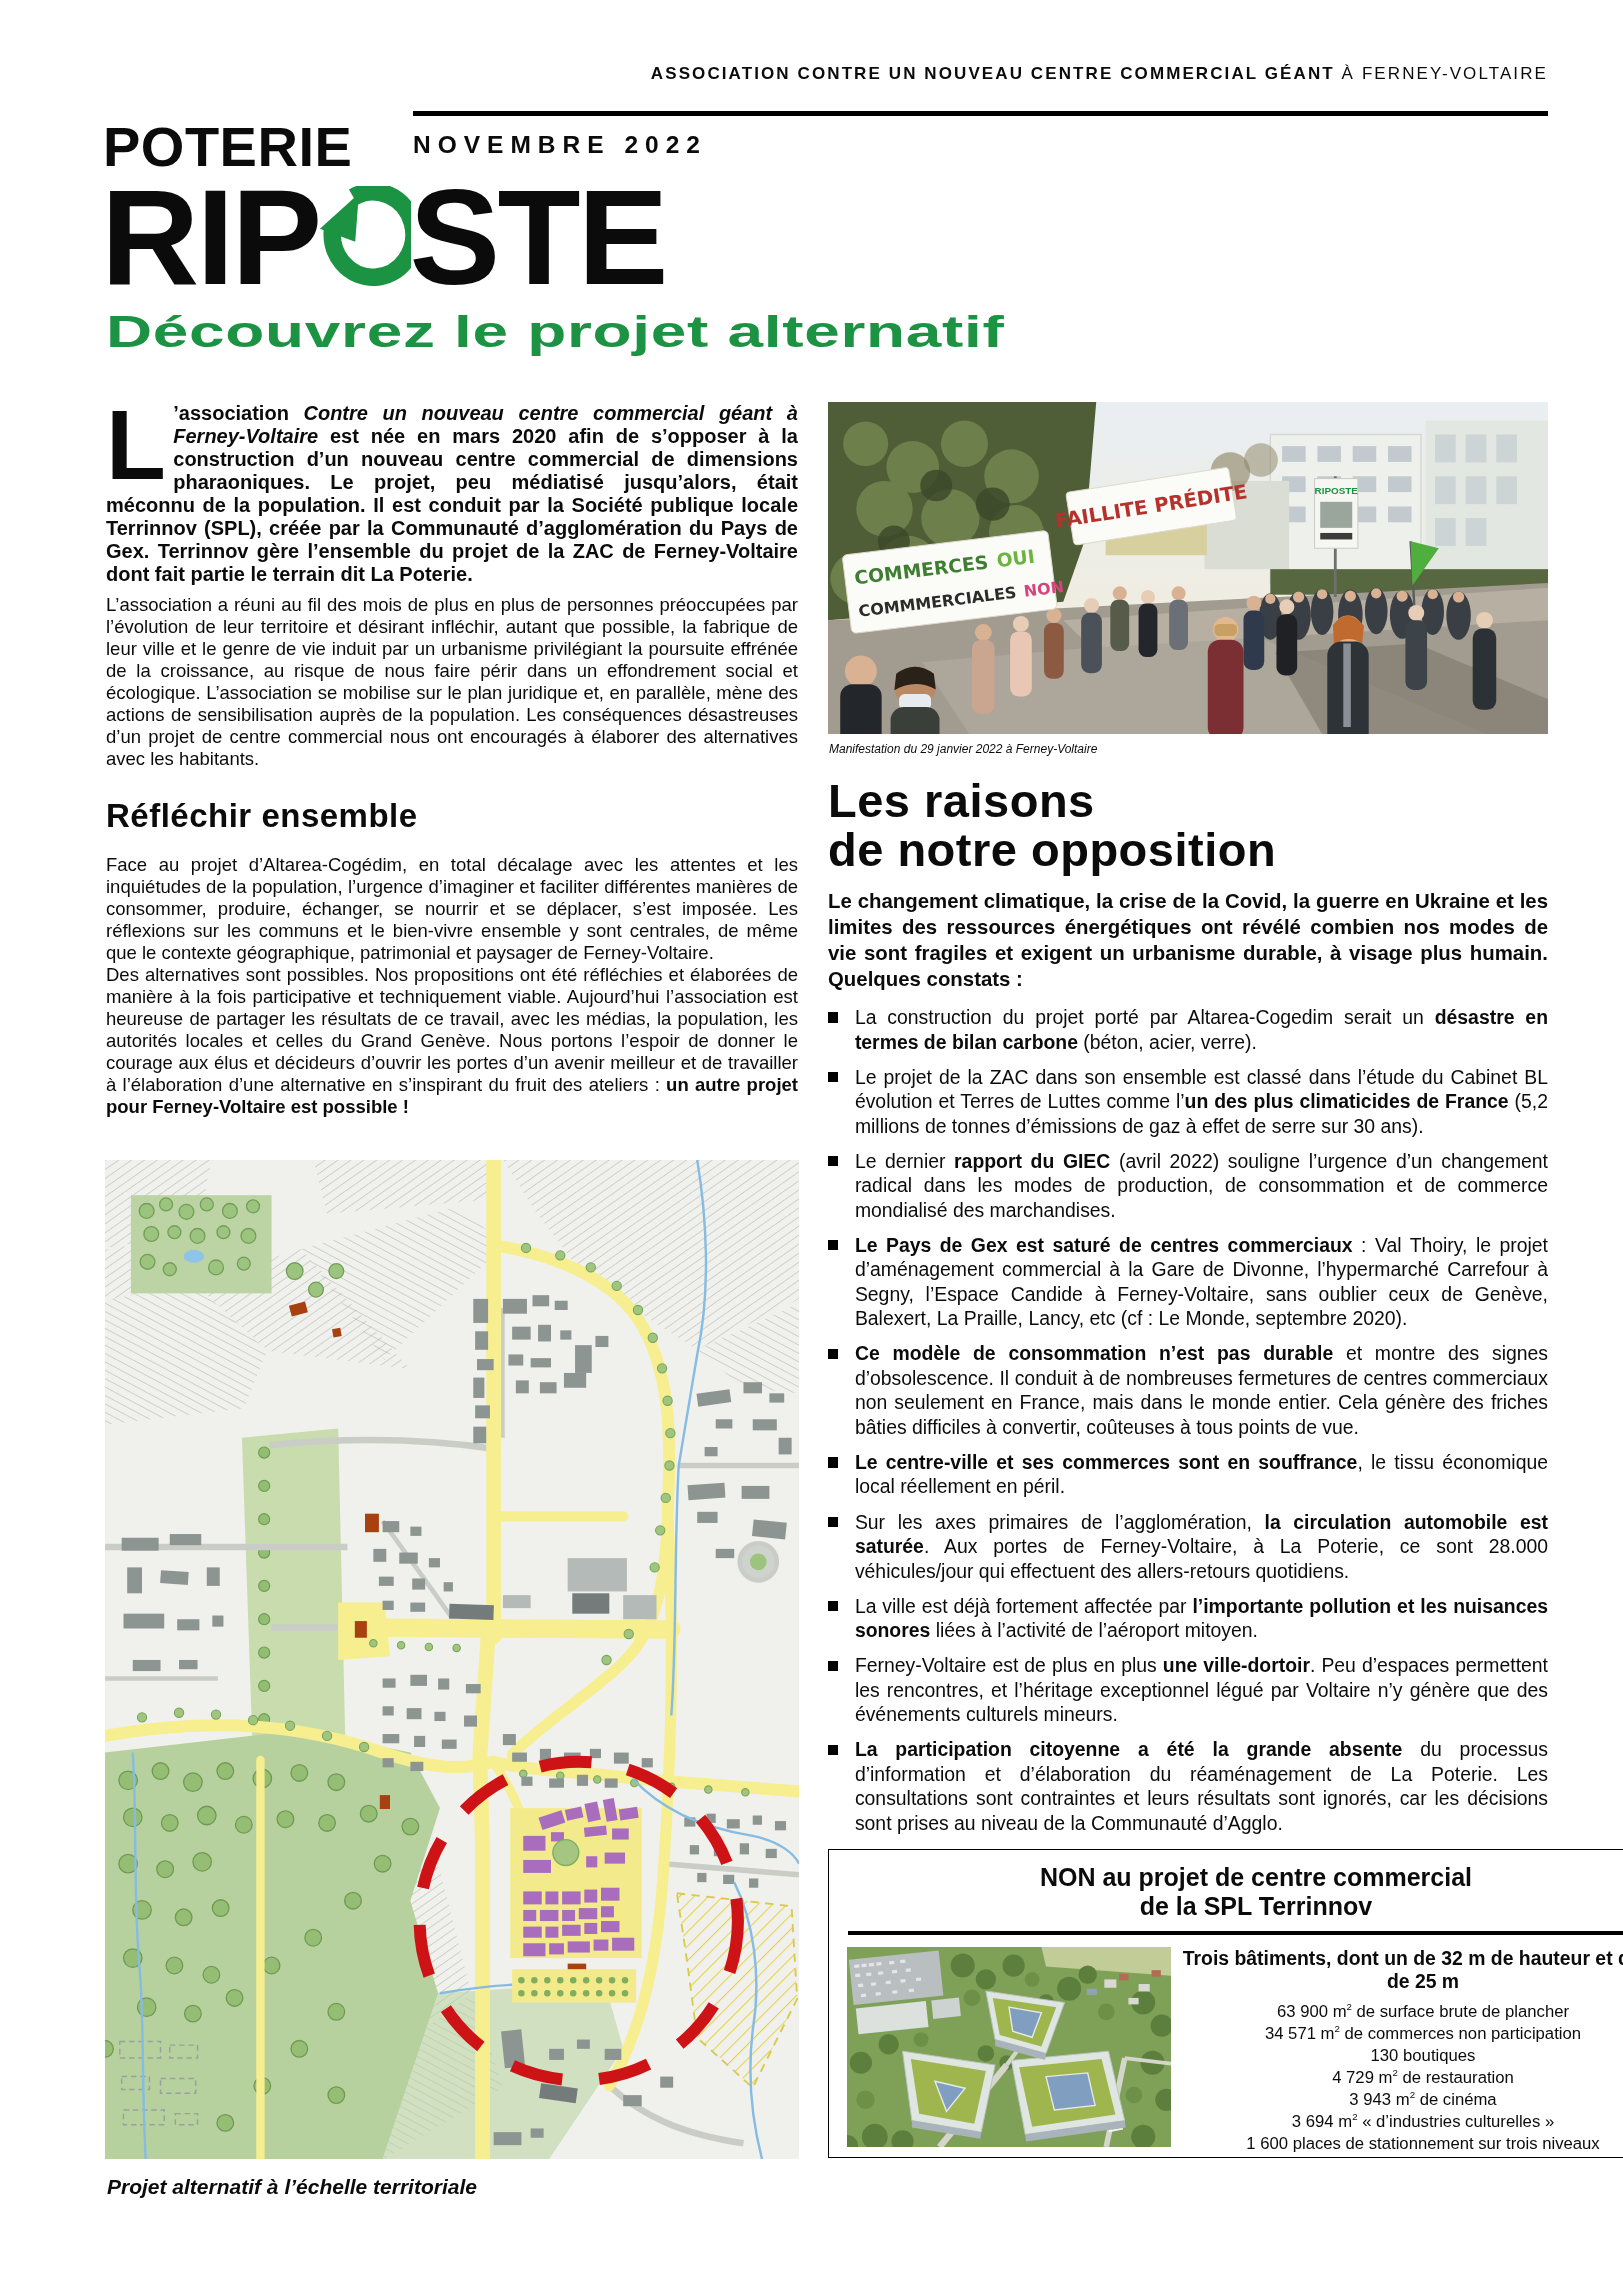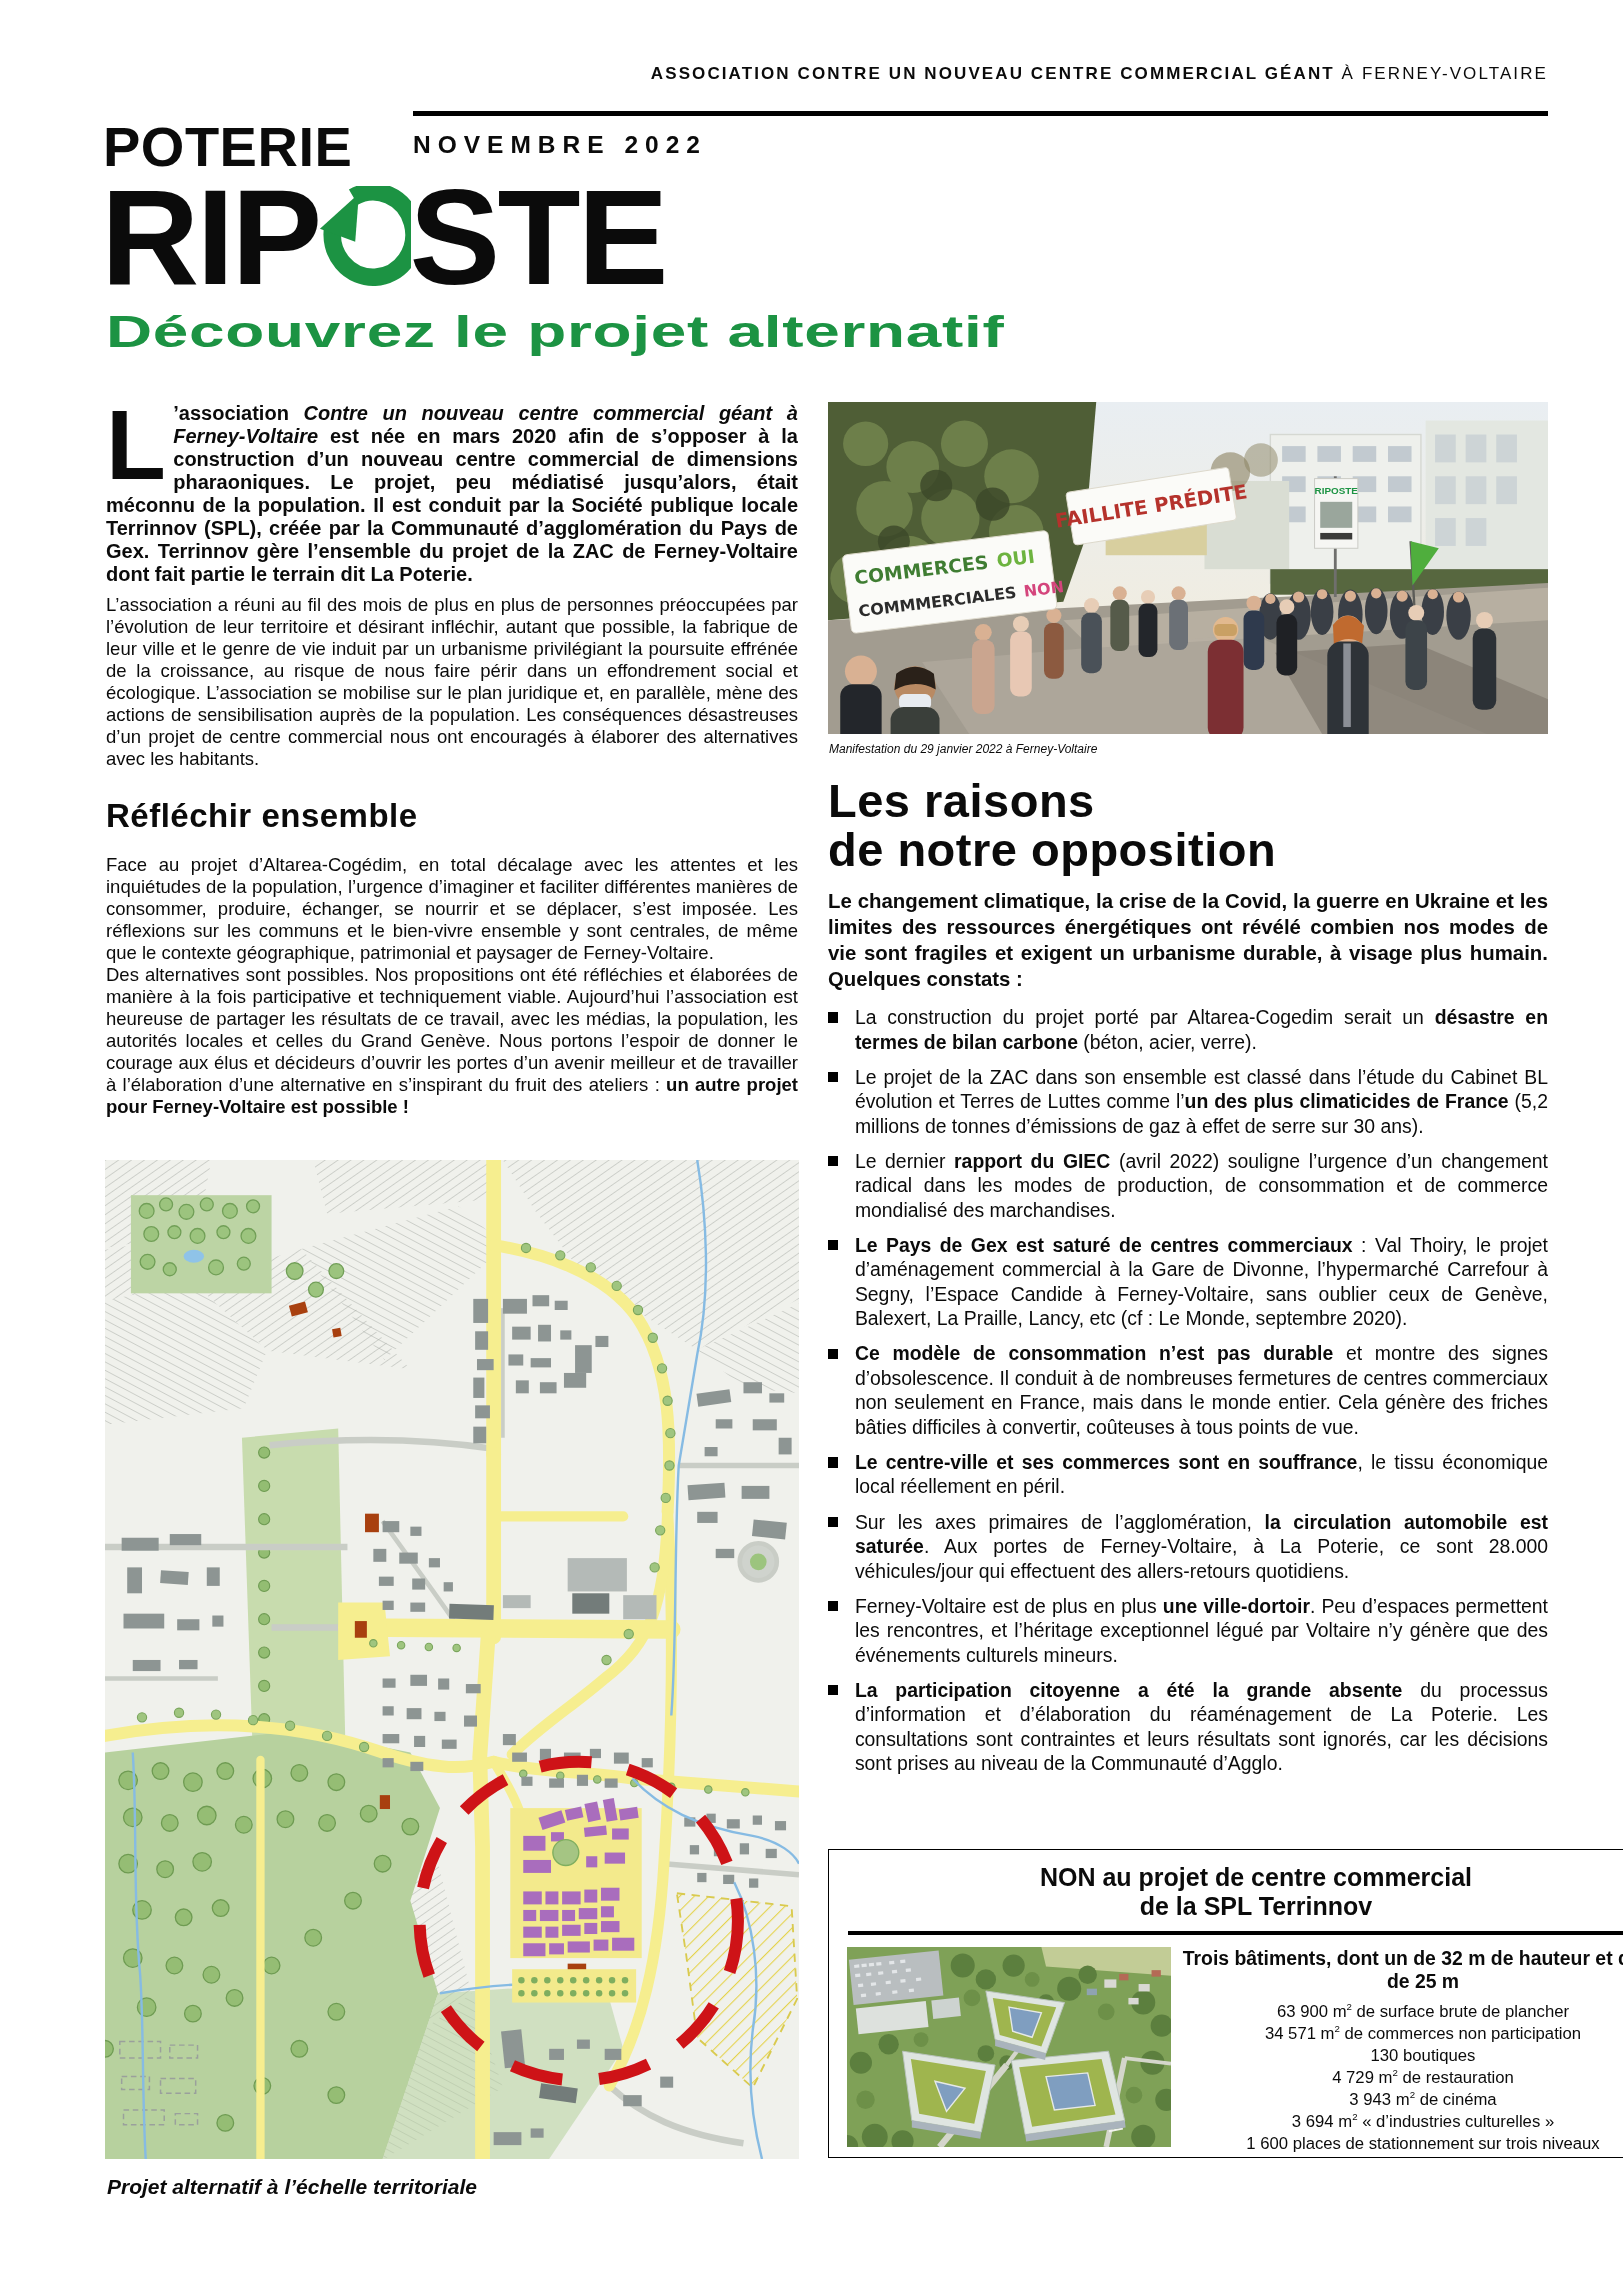--- a/index.html
+++ b/index.html
@@ -679,20 +679,24 @@
       <div class="bullet-item">
         <span class="bullet-marker"></span>
         <span class="bullet-text"><span class="seg-b">Le centre-ville et ses commerces sont en souffrance</span><span class="">, le tissu économique local réellement en péril.</span></span>
       </div>
       <div class="bullet-item">
         <span class="bullet-marker"></span>
         <span class="bullet-text"><span class="">Sur les axes primaires de l’agglomération, </span><span class="seg-b">la circulation automobile est saturée</span><span class="">. Aux portes de Ferney-Voltaire, à La Poterie, ce sont 28.000 véhicules/jour qui effectuent des allers-retours quotidiens.</span></span>
       </div>
       <div class="bullet-item">
         <span class="bullet-marker"></span>
+        <span class="bullet-text"><span class="">La ville est déjà fortement affectée par </span><span class="seg-b">l’importante pollution et les nuisances sonores</span><span class=""> liées à l’activité de l’aéroport mitoyen.</span></span>
+      </div>
+      <div class="bullet-item">
+        <span class="bullet-marker"></span>
         <span class="bullet-text"><span class="">Ferney-Voltaire est de plus en plus </span><span class="seg-b">une ville-dortoir</span><span class="">. Peu d’espaces permettent les rencontres, et l’héritage exceptionnel légué par Voltaire n’y génère que des événements culturels mineurs.</span></span>
       </div>
       <div class="bullet-item">
         <span class="bullet-marker"></span>
         <span class="bullet-text"><span class="seg-b">La participation citoyenne a été la grande absente</span><span class=""> du processus d’information et d’élaboration du réaménagement de La Poterie. Les consultations sont contraintes et leurs résultats sont ignorés, car les décisions sont prises au niveau de la Communauté d’Agglo.</span></span>
       </div>
     </div>
 </div>
 
 <div class="non-box">

